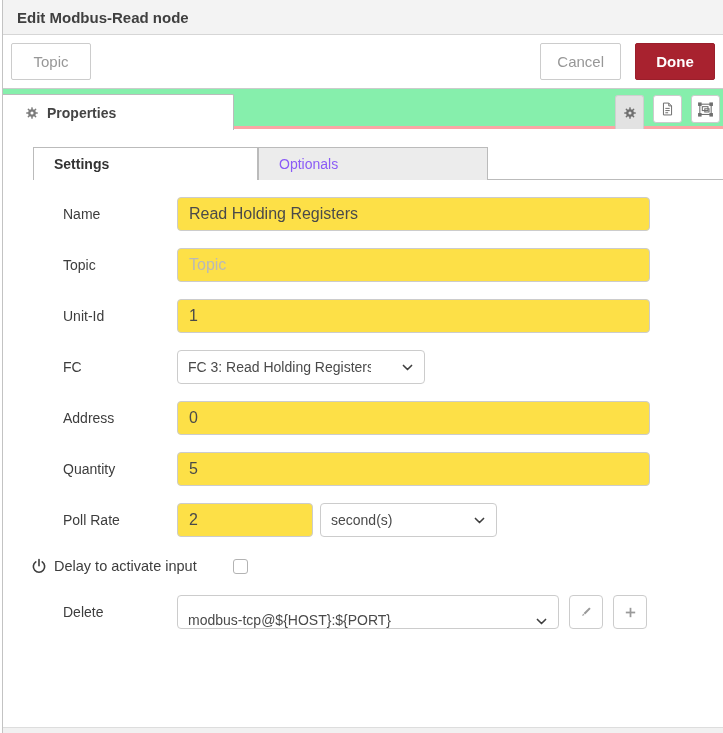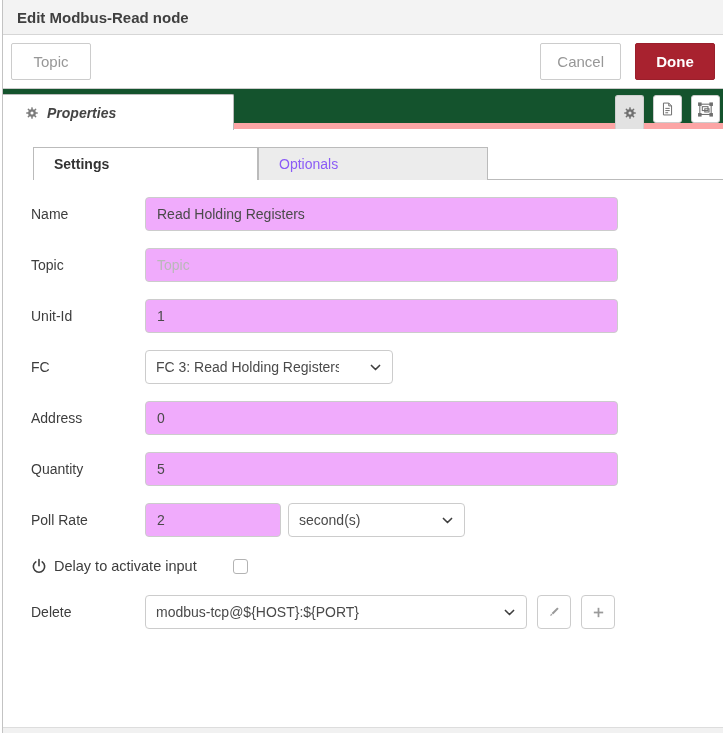--- a/index.html
+++ b/index.html
@@ -17,21 +17,21 @@
   .toolbar { height:54px; border-bottom:1px solid #cbcbcb; display:flex;
              align-items:center; padding:0 8px 0 8px; background:#fff; }
   .btn { height:37px; min-width:80px; padding:0 16px; font-size:15px;
          border:1px solid #ccc; border-radius:2px; background:#fff; color:#979797;
          font-family:"Liberation Sans", sans-serif; cursor:pointer; }
   .btn-done { background:#a8222f; border-color:#9a1f2b; color:#fff; font-weight:bold; }
   .toolbar .spacer { flex:1; }
   .btn + .btn { margin-left:14px; }
 
   
-  .proptab-row { position:relative; height:40px; border-bottom:6px solid #fca5a5; background:#14532d;font-style:italic; }
+  .proptab-row { position:relative; height:40px; border-bottom:3px solid #fca5a5; background:#86efac; }
   .proptab { position:absolute; left:0; top:5px; height:36px; width:231px;
              background:#fff; border:1px solid #bbb; border-left:none; border-bottom:none;
              border-top-right-radius:2px; display:flex; align-items:center; gap:8px;
              padding:0 0 0 22px; z-index:2; cursor:pointer; }
   .proptab-label { font-size:14px; font-weight:bold; color:#444; }
   .mini-btns { position:absolute; right:3px; top:6px; display:flex; align-items:flex-start; gap:9px; z-index:2; }
   .mini-btn { width:29px; height:28px; background:#fff; border:1px solid #ccc; border-radius:3px;
               display:flex; align-items:center; justify-content:center; cursor:pointer; }
   .mini-btn.active { background:#e2e2e2; border-color:#cfcfcf; height:34px; border-bottom:none;
                      border-radius:3px 3px 0 0; }
@@ -41,25 +41,25 @@
                 border-bottom:1px solid #bbb; position:relative; }
   .itab { width:225px; height:33px; display:flex; align-items:center; padding-left:20px;
           font-size:14px; cursor:pointer; }
   .itab.active { background:#fff; border:1px solid #bbb; border-bottom:none;
                  margin-bottom:-1px; font-weight:bold; color:#333; }
   .itab.inactive { width:230px; background:#ececec; border:1px solid #bbb; border-bottom:none;
                    color:#8b5cf6; }
 
   
   .form { padding:17px 0 0 28px; }
-  .form-row { display:flex; align-items:center; margin-bottom:17px; }
+  .form-row { display:flex; align-items:center; margin-bottom:17px;margin-left:32px; }
   .flabel { width:114px; font-size:14px; color:#3d3d3d; }
   .tinput { height:34px; border:1px solid #ccc; border-radius:4px; padding:0 11px;
-            font-size:14px; color:#4a4a4a; font-family:"Liberation Sans", sans-serif;
-            outline:none; background:#f0abfc; }
+            font-size:16px; color:#4a4a4a; font-family:"Liberation Sans", sans-serif;
+            outline:none; background:#fde047; }
   .tinput::placeholder { color:#b9b9b9; }
   .w-full { width:473px; }
   .sel { height:34px; border:1px solid #ccc; border-radius:4px; background:#fff;
          display:flex; align-items:center; padding:0 10px; font-size:14px; color:#4a4a4a;
          cursor:pointer; }
   .sel .sel-text { flex:1; white-space:nowrap; overflow:hidden; }
   .sel .chev { flex-shrink:0; margin-left:6px; display:flex; }
   .delay-row { display:flex; align-items:center; height:24px; margin-bottom:17px; }
   .delay-label { font-size:14.5px; color:#3d3d3d; margin-left:7px; }
   .cbox { appearance:none; -webkit-appearance:none; width:15px; height:15px;
@@ -221,21 +221,21 @@
             <path d="M12 2.5 v9"></path>
           </g>
         </svg>
       </span>
       <span class="delay-label">Delay to activate input</span>
       <input class="cbox" type="checkbox" style="">
     </div>
 
     <div class="form-row server-group">
       <span class="flabel">Delete</span>
-      <div class="sel" style="width:382px;">
+      <div class="sel" style="width:382px;align-items:flex-end;">
         <span class="sel-text">modbus-tcp@${HOST}:${PORT}</span>
         <span class="chev">
           <svg width="13" height="13" viewBox="0 0 16 16">
               <path d="M3 5.5 L8 10.5 L13 5.5" stroke="#3f3f3f" stroke-width="2" fill="none" stroke-linecap="round" stroke-linejoin="round"></path>
             </svg>
         </span>
       </div>
       <div class="sq-btn">
         <span style="display:flex;">
           <svg width="14" height="14" viewBox="0 0 24 24">

